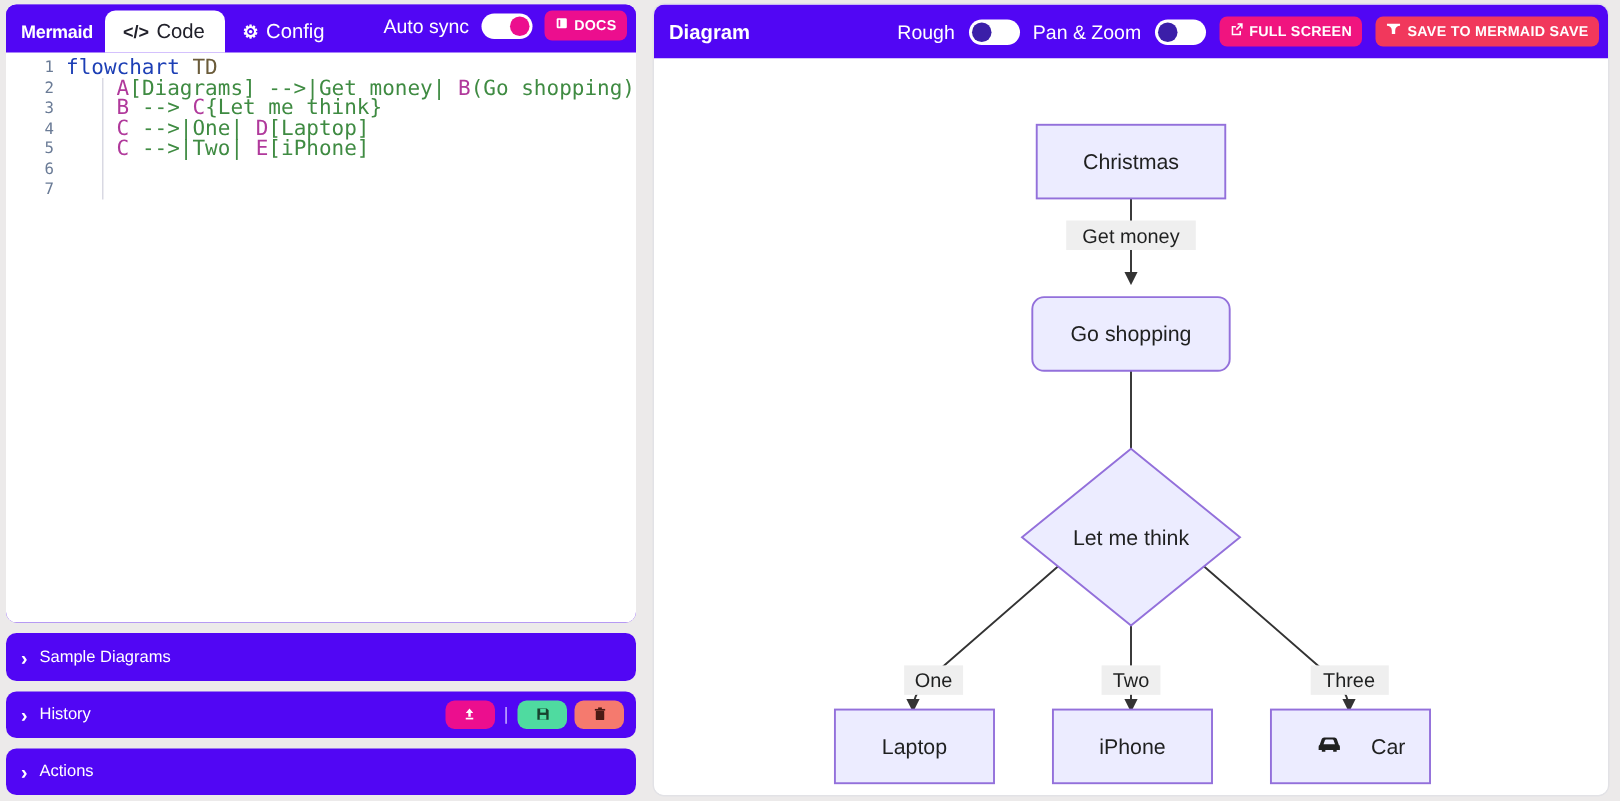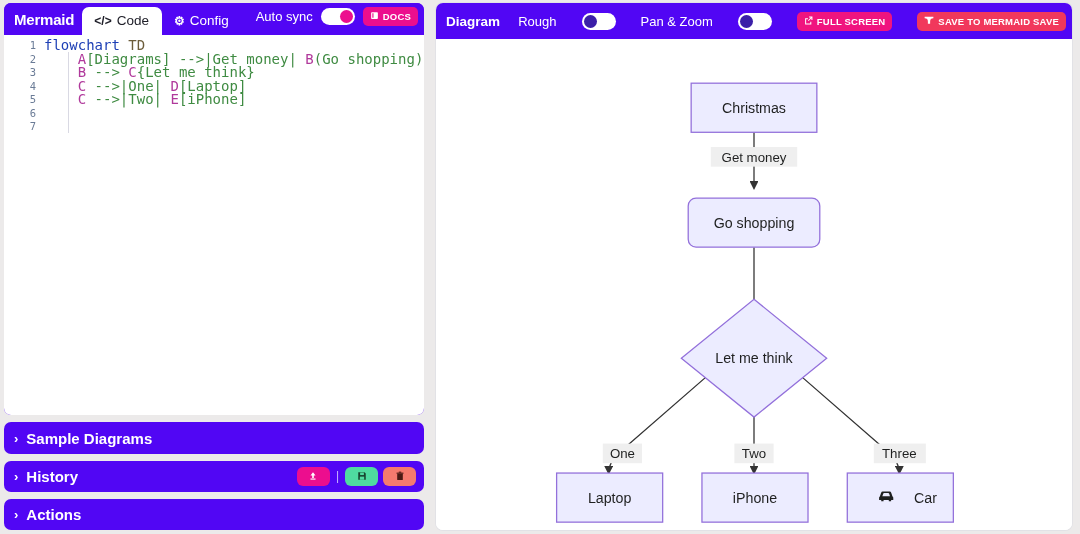--- a/index.html
+++ b/index.html
@@ -20,21 +20,21 @@
     overflow: hidden;
     display: flex; flex-direction: column;
     height: 423px;
   }
   .ed-header {
     height: 32px; background: #5106f4;
     display: flex; align-items: flex-end; position: relative;
     padding-left: 8px;
   }
   .brand {
-    color: #fff; font-weight: bold; font-size: 15px;
+    color: #fff; font-weight: bold; font-size: 12px;
     padding: 0 8px 7px 2px; letter-spacing: -0.2px;
   }
   .tab {
     display: flex; align-items: center; gap: 5px;
     font-size: 13.5px; padding: 6px 13px 7px 12px;
     color: #fff; cursor: pointer;
     border-radius: 7px 7px 0 0;
   }
   .tab.active { background: #ffffff; color: #20202a; }
   .tab .tico { font-size: 12px; font-weight: bold; display:inline-block; }
@@ -88,21 +88,21 @@
   .tx  { color: #3f8b42; }
   .ar  { color: #3f8b42; }
 
   
   .acc {
     margin-top: 7px; background: #5106f4; border-radius: 7px;
     height: 32px; display: flex; align-items: center;
     padding: 0 10px; color: #fff; cursor: pointer; position: relative;
   }
   .acc .chev { font-size: 13px; font-weight: bold; margin-right: 8px; }
-  .acc .alabel { font-size: 15px; font-weight: bold; }
+  .acc .alabel { font-size: 11px; font-weight: normal; }
   .acc-btns { position: absolute; right: 8px; display: flex; align-items: center; gap: 5px; }
   .sbtn {
     width: 33px; height: 19px; border-radius: 6px;
     display: flex; align-items: center; justify-content: center;
     font-size: 10px; cursor: pointer;
   }
   .sbtn.up { background: #ec0e8e; color: #fff; }
   .sbtn.sv { background: #4fdba0; color: #16402f; }
   .sbtn.dl { background: #f57a6e; color: #4a1a14; }
   .sep { color: #c9b6ff; font-size: 12px; padding: 0 1px; }
@@ -115,21 +115,21 @@
   .dia-card {
     background: #fff; border-radius: 7px; overflow: hidden;
     flex: 1; display: flex; flex-direction: column;
     box-shadow: 0 0 0 1px #e2e2e6;
   }
   .dia-header {
     background: #5106f4; height: 36px; display: flex; align-items: center;
     padding: 0 6px 0 10px; position: relative;
   }
   .dia-title { color:#fff; font-size: 13.5px; font-weight: bold; }
-  .dia-right { position: absolute; right: 6px; display: flex; align-items: center; gap: 25px; }
+  .dia-right { position: absolute; right: 6px; display: flex; align-items: center; gap: 9px; }
   .canvas { flex: 1; background: #fff; position: relative; }
 
   svg.flow { position:absolute; inset:0; width:100%; height:100%; }
   .nodeRect { fill: #ececff; stroke: #9370db; stroke-width: 1.3px; }
   .nodeTxt { font-family: "Liberation Sans", sans-serif; font-size: 14.5px; fill: #1f2020; text-anchor: middle; }
   .edge { stroke: #333333; stroke-width: 1.3px; fill: none; }
   .elabelBg { fill: #efefef; }
   .elabelTxt { font-family: "Liberation Sans", sans-serif; font-size: 13.5px; fill: #1f2020; text-anchor: middle; }
 </style>
 </head>

